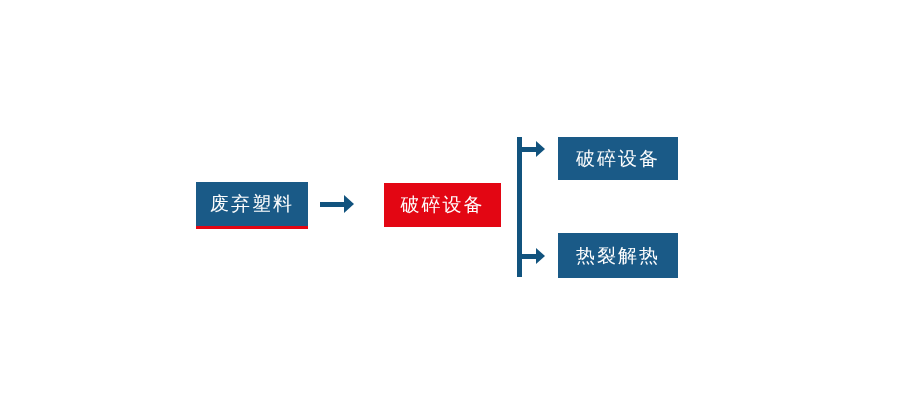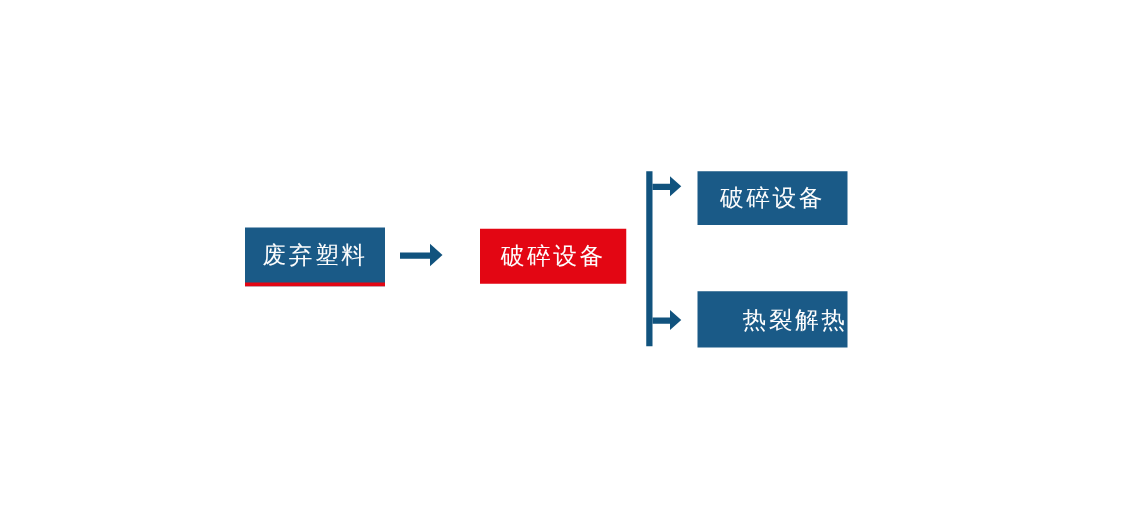--- a/index.html
+++ b/index.html
@@ -39,21 +39,21 @@
     border-bottom: 3px solid #e30613;
     justify-content: center;
   }
   #node-crushing-equipment {
     left: 384px; top: 183px; width: 117px; height: 44px;
   }
   #node-melt-regeneration {
     left: 558px; top: 137px; width: 120px; height: 43px;
   }
   #node-pyrolysis-heat {
-    left: 558px; top: 233px; width: 120px; height: 45px; justify-content: flex-end;
+    left: 558px; top: 233px; width: 120px; height: 45px;
   }
 
   .shaft {
     position: absolute;
     background: #11537e;
   }
   .head {
     position: absolute;
     width: 0; height: 0;
     border-top: 9px solid transparent;

